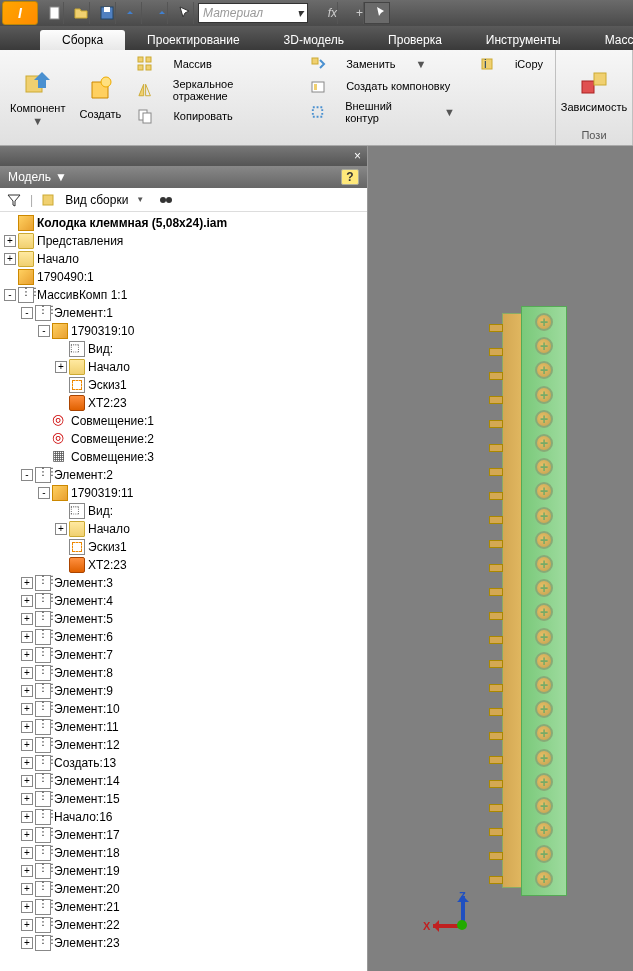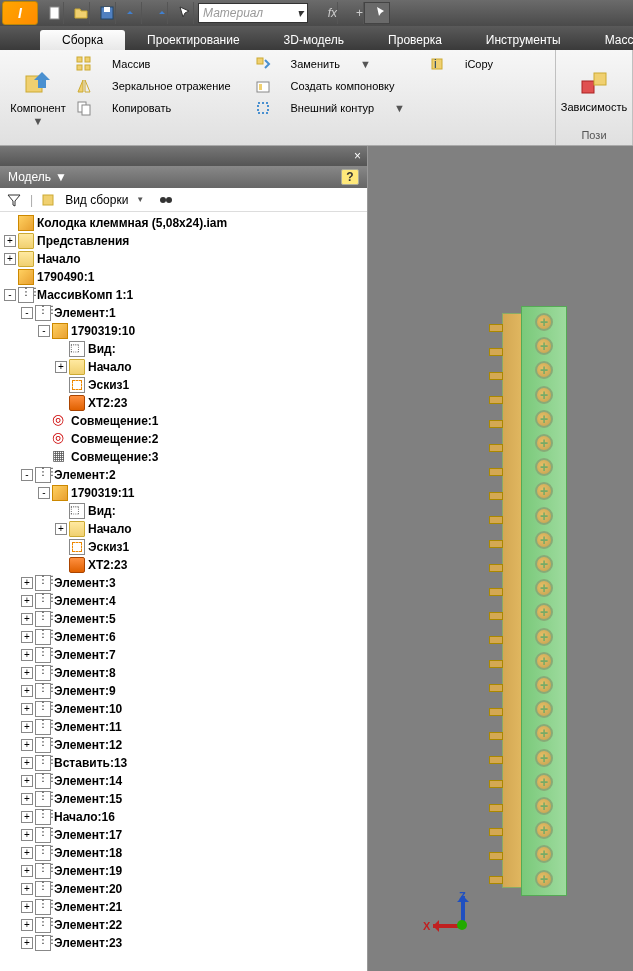--- a/index.html
+++ b/index.html
@@ -42,21 +42,21 @@
 .filter-bar { height: 24px; display: flex; align-items: center; gap: 8px; padding: 0 6px; border-bottom: 1px solid #ddd; }
 .filter-bar .ico { width: 16px; height: 16px; cursor: pointer; }
 
 
 .tree { flex: 1; overflow: auto; padding: 2px 0 2px 4px; }
 .tree-row { display: flex; align-items: center; height: 18px; cursor: pointer; white-space: nowrap; }
 .tree-row .toggle { width: 12px; height: 12px; border: 1px solid #888; background: #fff; display: flex; align-items: center; justify-content: center; font-size: 10px; line-height: 1; margin-right: 2px; flex-shrink: 0; }
 .tree-row .toggle.empty { border: none; background: transparent; }
 .tree-row .guide { width: 17px; flex-shrink: 0; display: flex; justify-content: center; }
 .tree-row .icon { width: 16px; height: 16px; margin-right: 3px; flex-shrink: 0; }
-.tree-row .label { font-size: 12px; font-weight: bold; }
+.tree-row .label { font-size: 12px; }
 .tree-row.root .label { font-weight: bold; }
 
 
 .viewport { flex: 1; background: #808080; position: relative; }
 .model3d { position: absolute; left: 134px; top: 167px; width: 32px; height: 575px; background: linear-gradient(90deg, #d4a853, #e8c068); border: 1px solid #8a6; }
 .model3d-green { position: absolute; left: 153px; top: 160px; width: 46px; height: 590px; background: linear-gradient(90deg, #7ac97a, #9edb9e); border: 1px solid #5a5; }
 .screw { position: absolute; width: 18px; height: 18px; border-radius: 50%; background: radial-gradient(circle at 40% 40%, #e8c068, #c0a050); border: 2px solid #8a7; left: 13px; }
 .screw::after { content: "+"; position: absolute; left: 3px; top: -1px; color: #7a6; font-size: 14px; font-weight: bold; }
 .pin { position: absolute; width: 14px; height: 8px; background: #d4a853; left: -14px; border: 1px solid #a80; }
 .axis { position: absolute; left: 65px; bottom: 15px; width: 60px; height: 60px; }
@@ -150,20 +150,27 @@
   <div class="ribbon-group" style="flex:1">
     <div class="hstack" style="flex:1">
       <div class="big-btn">
         <svg class="ico" viewBox="0 0 32 32">
             <rect x="4" y="8" width="16" height="16" fill="#f0d070" stroke="#ca3"></rect>
             <path d="M20 4l8 8-4 0 0 8-8 0 0-8-4 0z" fill="#4a90d0"></path>
           </svg>
         <span>Компонент</span>
         <span class="dd-arrow">▼</span>
       </div>
+      <div class="big-btn">
+        <svg class="ico" viewBox="0 0 32 32">
+            <path d="M8 8l12 0 4 4 0 12-16 0z" fill="#ffd060" stroke="#c80"></path>
+            <circle cx="22" cy="8" r="5" fill="#ffe080" stroke="#ea0"></circle>
+          </svg>
+        <span>Создать</span>
+      </div>
       <div class="vstack">
         <div class="small-btn">
           <svg class="ico" viewBox="0 0 16 16">
               <rect x="1" y="1" width="5" height="5" fill="#f0d070" stroke="#ca3"></rect>
               <rect x="9" y="1" width="5" height="5" fill="#f0d070" stroke="#ca3"></rect>
               <rect x="1" y="9" width="5" height="5" fill="#f0d070" stroke="#ca3"></rect>
               <rect x="9" y="9" width="5" height="5" fill="#f0d070" stroke="#ca3"></rect>
             </svg>
           <span>Массив</span>
         </div>
@@ -451,21 +458,21 @@
         <div class="tree-row">
           <div class="guide"></div>
           <div class="toggle">+</div>
           <div class="icon ic-pattern"></div>
           <span class="label">Элемент:12</span>
         </div>
         <div class="tree-row">
           <div class="guide"></div>
           <div class="toggle">+</div>
           <div class="icon ic-pattern"></div>
-          <span class="label">Вставить:13</span>
+          <span class="label">Создать:13</span>
         </div>
         <div class="tree-row">
           <div class="guide"></div>
           <div class="toggle">+</div>
           <div class="icon ic-pattern"></div>
           <span class="label">Элемент:14</span>
         </div>
         <div class="tree-row">
           <div class="guide"></div>
           <div class="toggle">+</div>

